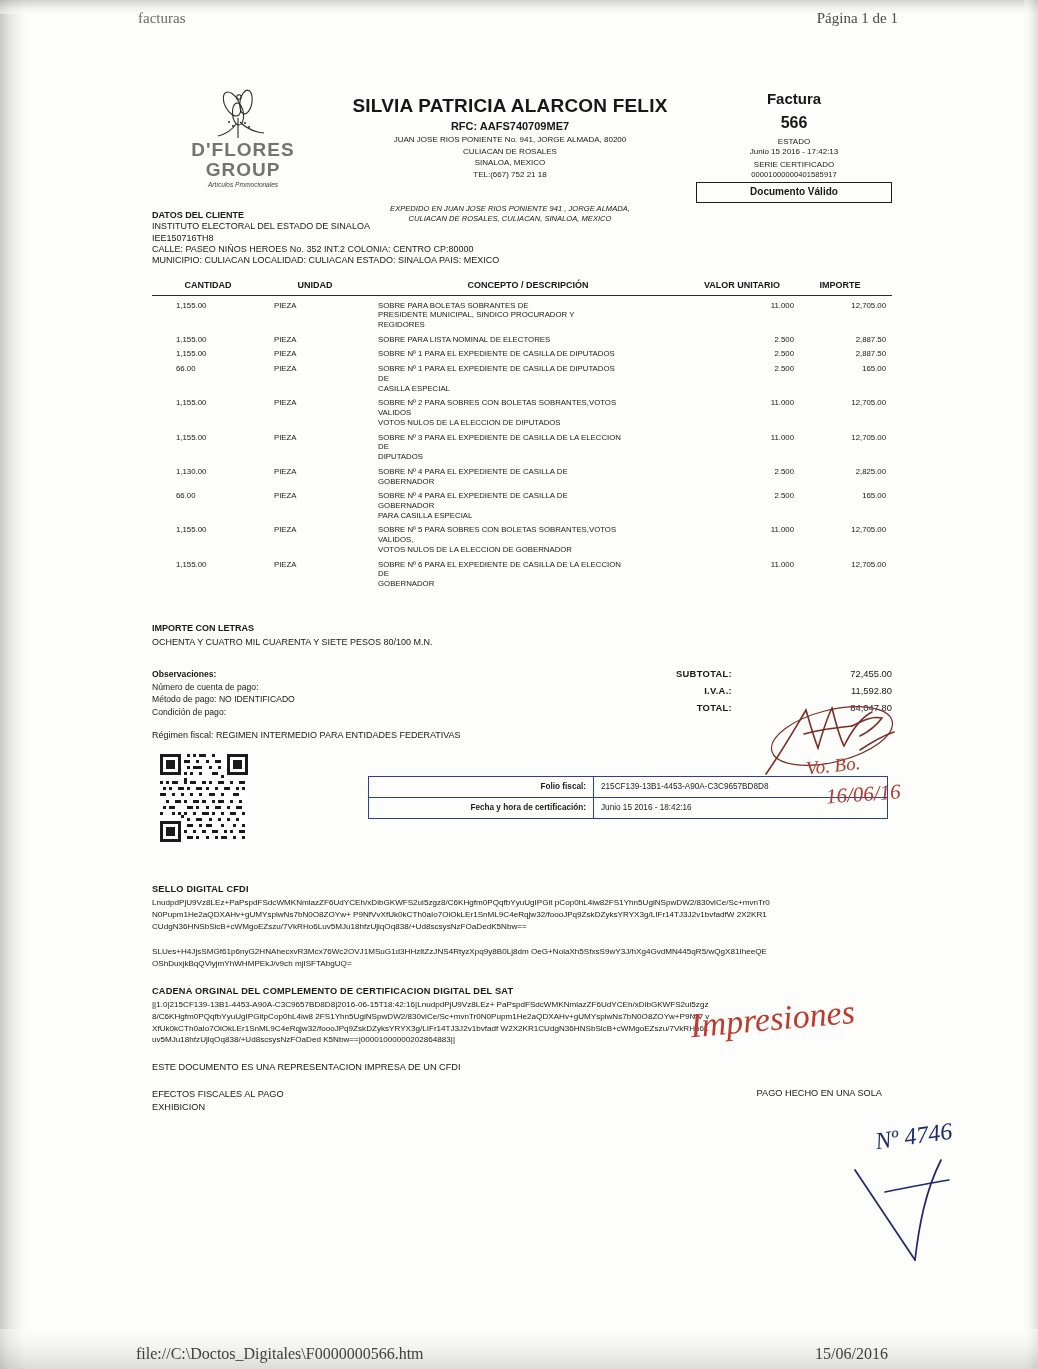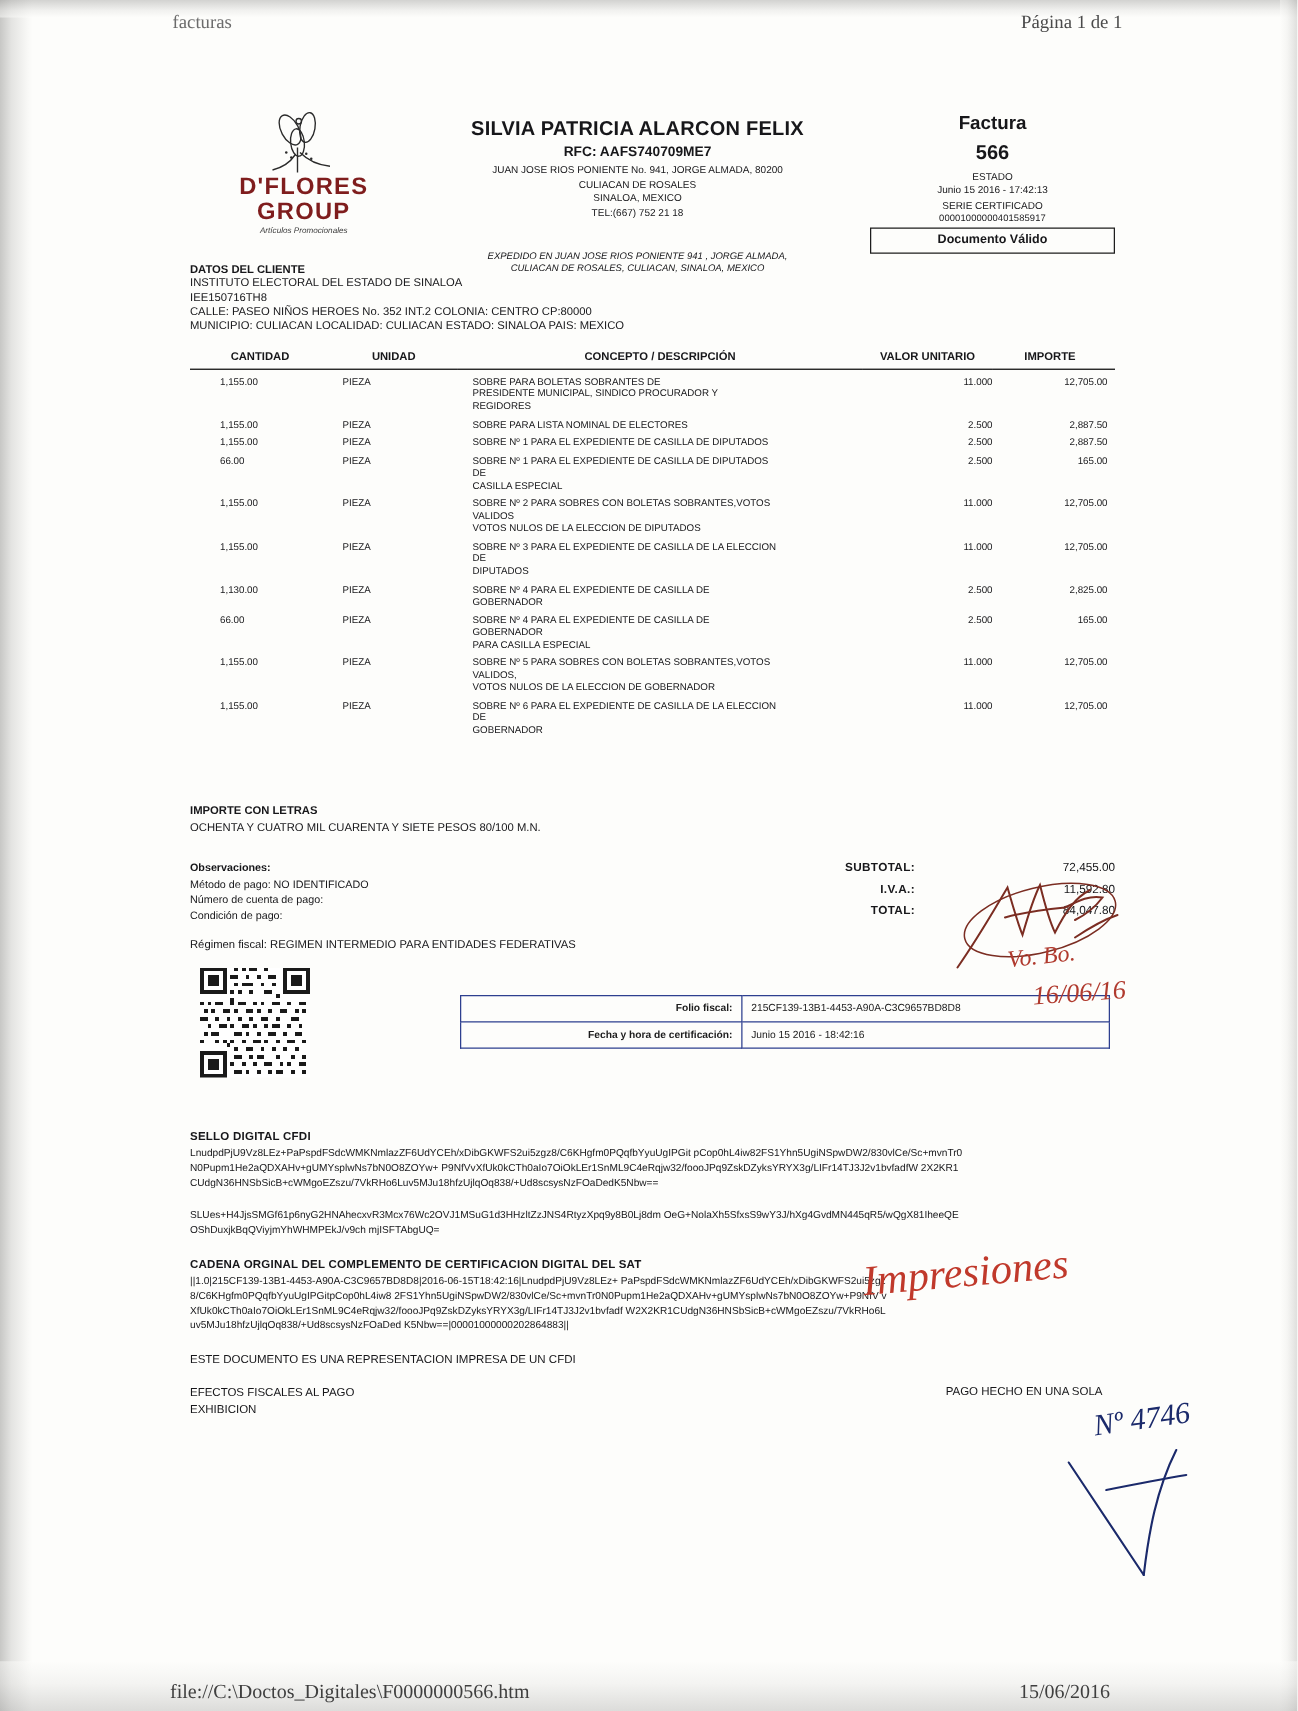--- a/index.html
+++ b/index.html
@@ -64,28 +64,28 @@
   
   .hdr { position:relative; height:118px; }
   .logo {
     position:absolute; left:28px; top:0; width:126px; text-align:center;
   }
   .logo .mark { height:50px; position:relative; }
   .logo .mark svg { position:absolute; left:22px; top:-2px; }
   .logo .name1, .logo .name2 {
     font-family:"Liberation Sans", sans-serif;
     font-weight:bold; letter-spacing:1px;
-    font-size:19px; color:#7f1d1d; line-height:1.05;
+    font-size:19px; color:#737373; line-height:1.05;
   }
   .logo .tag { font-size:6.5px; font-style:italic; color:#3c3c3c; margin-top:1px; }
 
   .company {
     position:absolute; left:178px; top:4px; width:360px; text-align:center;
   }
-  .company .title { font-size:16px; font-weight:bold; letter-spacing:.2px; }
+  .company .title { font-size:19px; font-weight:bold; letter-spacing:.2px; }
   .company .rfc { font-size:11px; font-weight:bold; margin-top:2px; }
   .company .line { font-size:8px; margin-top:1.5px; }
   .company .expedido { font-size:7.6px; margin-top:24px; line-height:1.35;font-style:italic; }
 
   .invbox { position:absolute; right:0; top:0; width:196px; text-align:center; }
   .invbox .fact { font-size:15px; font-weight:bold; }
   .invbox .num { font-size:16px; font-weight:bold; margin-top:4px; }
   .invbox .lbl { font-size:8px; margin-top:4px; }
   .invbox .val { font-size:8px; }
   .invbox .serie { font-size:8px; margin-top:3px; }
@@ -111,21 +111,21 @@
   .c-unid { width:92px; text-align:left; padding-left:10px !important; }
   .c-desc { width:auto; padding-left:12px !important; }
   .c-vu   { width:104px; text-align:right; }
   .c-imp  { width:92px; text-align:right; padding-right:6px !important; }
   thead .c-cant, thead .c-unid { text-align:center; padding-left:0 !important; }
   thead .c-desc { text-align:center; padding-left:0 !important; }
   thead .c-vu, thead .c-imp { text-align:center; }
   .desc-l { display:block; }
 
   
-  .letras { margin-top:54px; }
+  .letras { margin-top:34px; }
   .letras .h { font-size:9px; font-weight:bold; }
   .letras .v { font-size:9px; margin-top:3px; }
 
   
   .obs-wrap { position:relative; margin-top:20px; height:70px; }
   .obs { font-size:8.6px; line-height:1.45; }
   .obs .h { font-weight:bold; }
   .totals { position:absolute; right:0; top:0; width:330px; font-size:9.4px; }
   .totals .row { display:flex; justify-content:space-between; margin-bottom:5px; }
   .totals .row .k { font-weight:bold; text-align:right; width:170px; letter-spacing:.3px; }
@@ -383,22 +383,22 @@
     </table>
 
     <div class="letras">
       <div class="h">IMPORTE CON LETRAS</div>
       <div class="v">OCHENTA Y CUATRO MIL CUARENTA Y SIETE PESOS 80/100 M.N.</div>
     </div>
 
     <div class="obs-wrap">
       <div class="obs">
         <div class="h">Observaciones:</div>
+        <div>Número de cuenta de pago:</div>
         <div>Método de pago: NO IDENTIFICADO</div>
-        <div>Número de cuenta de pago:</div>
         <div>Condición de pago:</div>
       </div>
       <div class="totals">
         <div class="row">
           <span class="k">SUBTOTAL:</span>
           <span class="v">72,455.00</span>
         </div>
         <div class="row">
           <span class="k">I.V.A.:</span>
           <span class="v">11,592.80</span>

